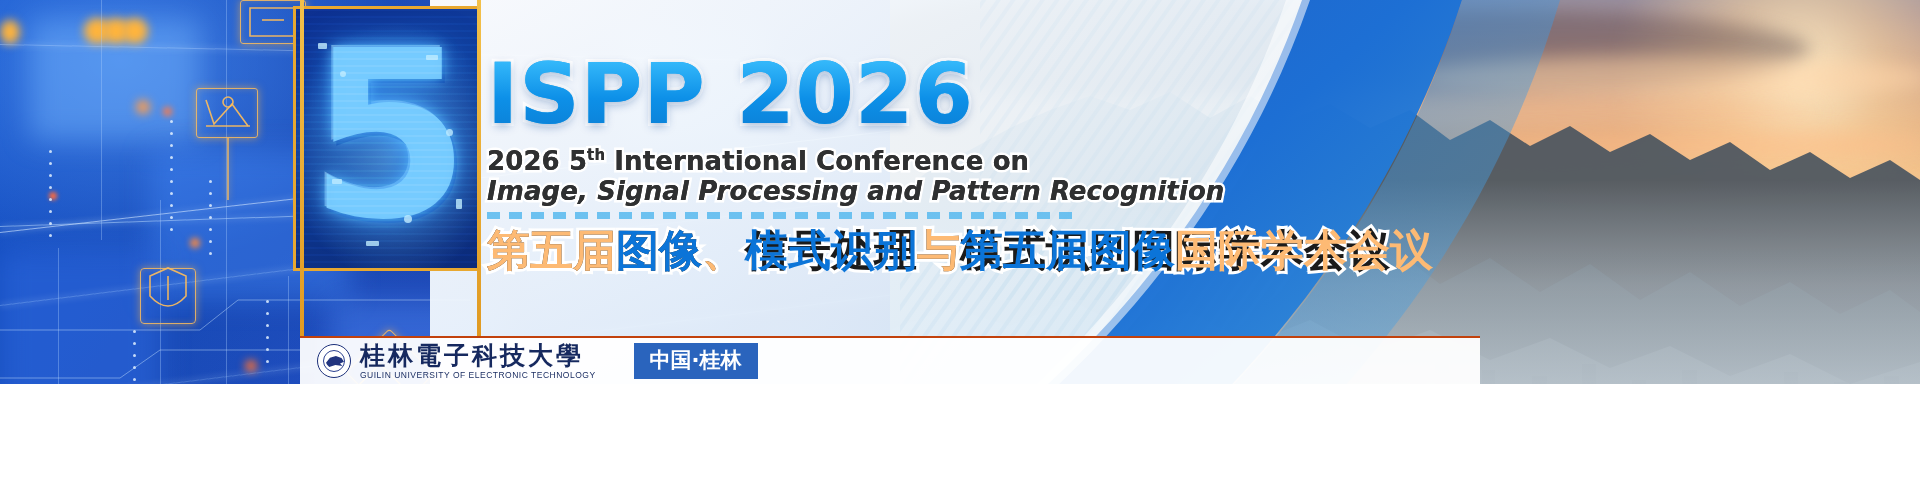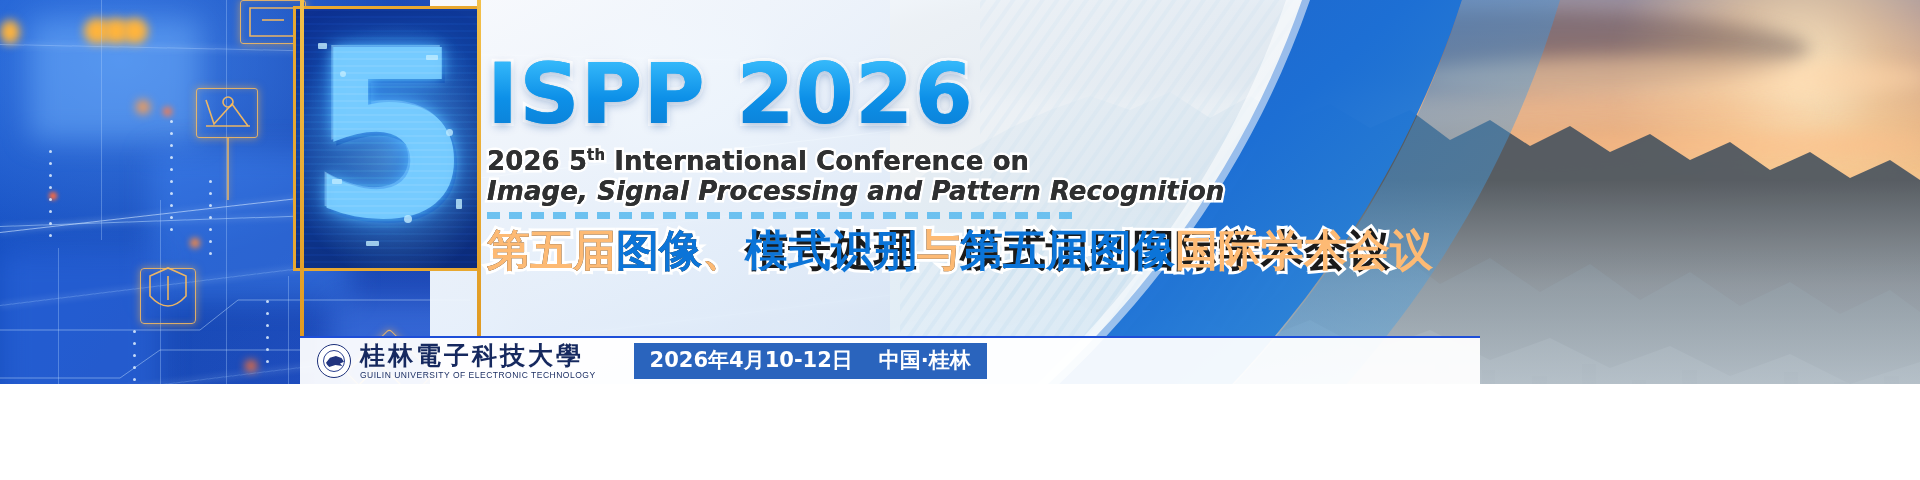--- a/index.html
+++ b/index.html
@@ -211,21 +211,21 @@
     white-space:nowrap;
     color:#1b1b1b;
   }
   .cn-blue { color:#0b74d8; }
   .cn-dark { color:#fdba74; }
 
   
   .bottom-bar {
     position:absolute; left:300px; top:336px; width:1180px; height:50px;
     background:rgba(255,255,255,.94);
-    border-top:2px solid #1d4ed8;
+    border-top:2px solid #c2410c;
     border-bottom:2px solid #d9a93a;
     display:flex; align-items:center;
   }
   .univ {
     display:flex; align-items:center; gap:9px;
     margin-left:17px;
   }
   .univ-seal {
     width:34px; height:34px; border-radius:50%;
     border:1.6px solid #1b2f7a;
@@ -518,20 +518,19 @@
         <div class="univ-seal">
           <div class="bird"></div>
         </div>
         <div class="univ-names">
           <div class="univ-cn">桂林電子科技大學</div>
           <div class="univ-en">GUILIN UNIVERSITY OF ELECTRONIC TECHNOLOGY</div>
         </div>
       </div>
 
       <div class="date-chip">
-        <span>2026年4月10-12日</span>
         <span>中国·桂林</span>
       </div>
 
     </div>
 
   </div>
 </div>
 
 </body></html>

